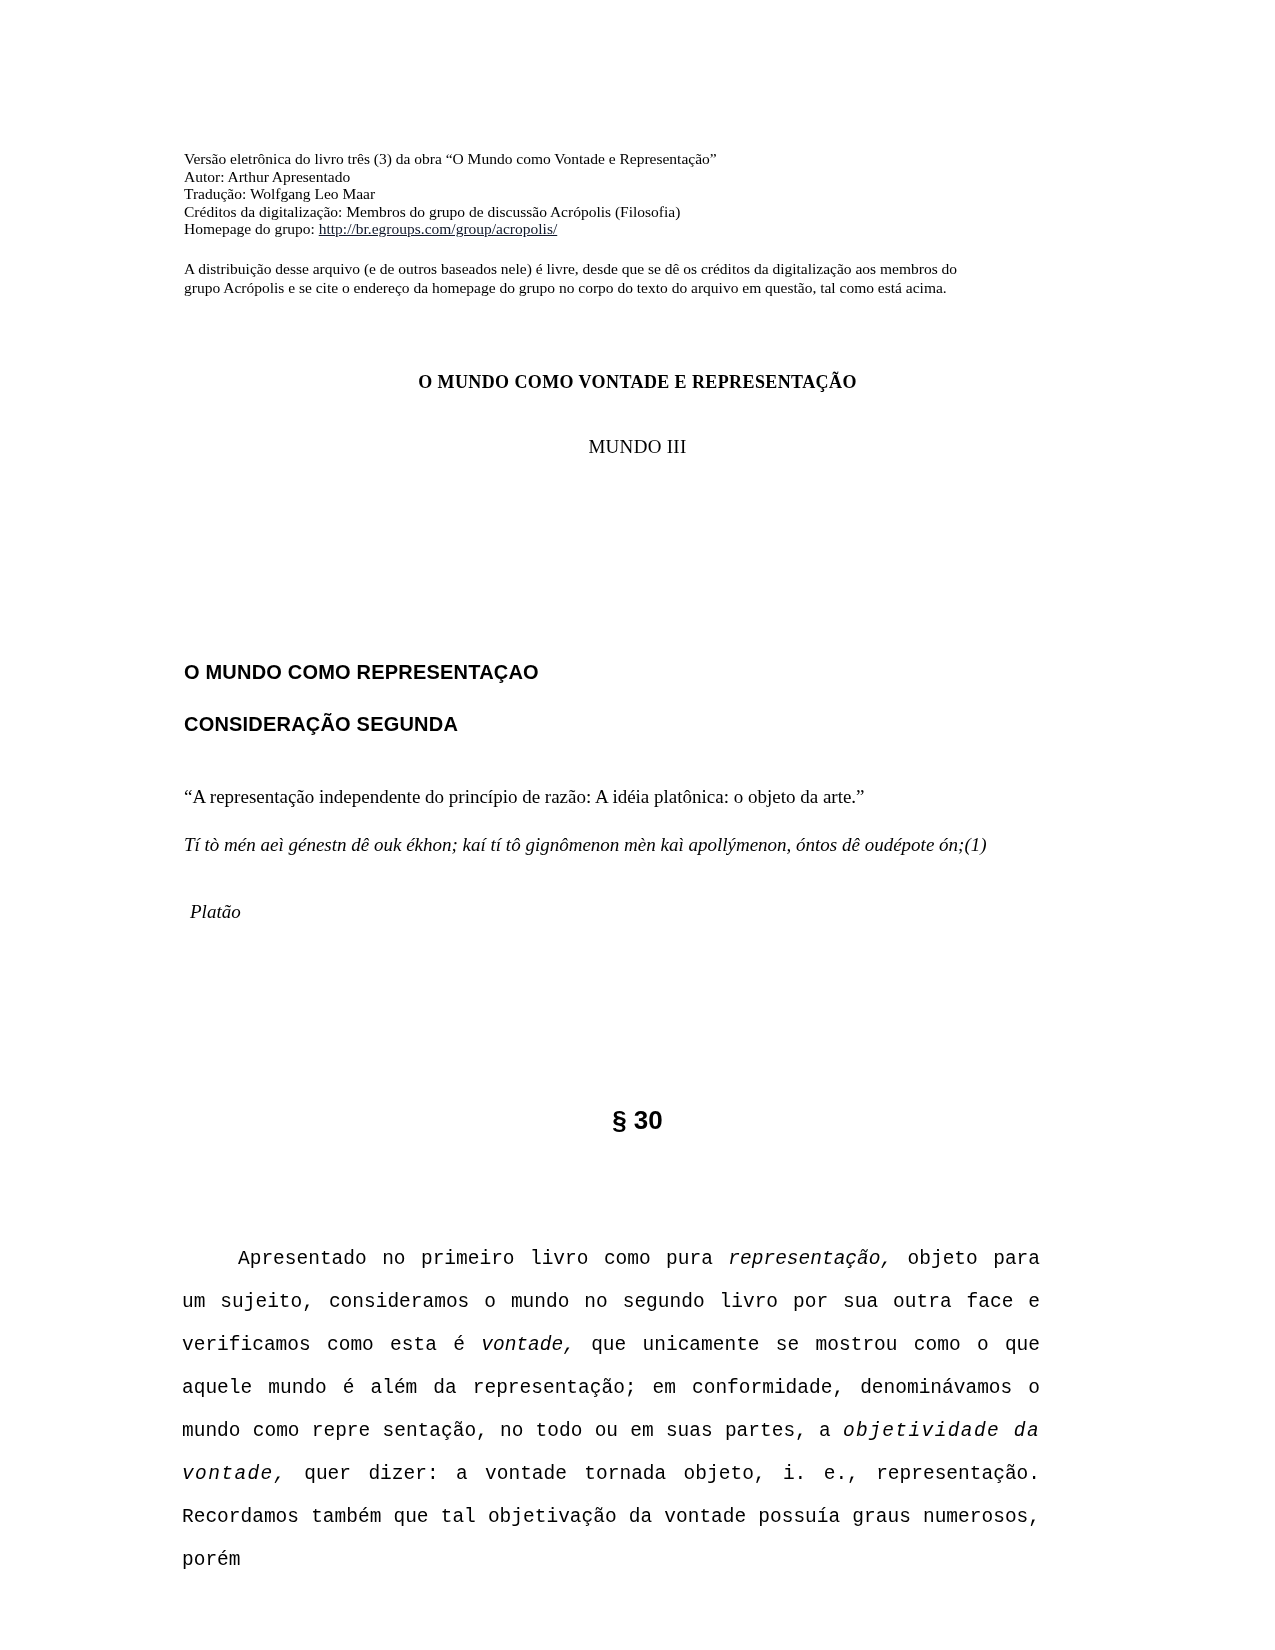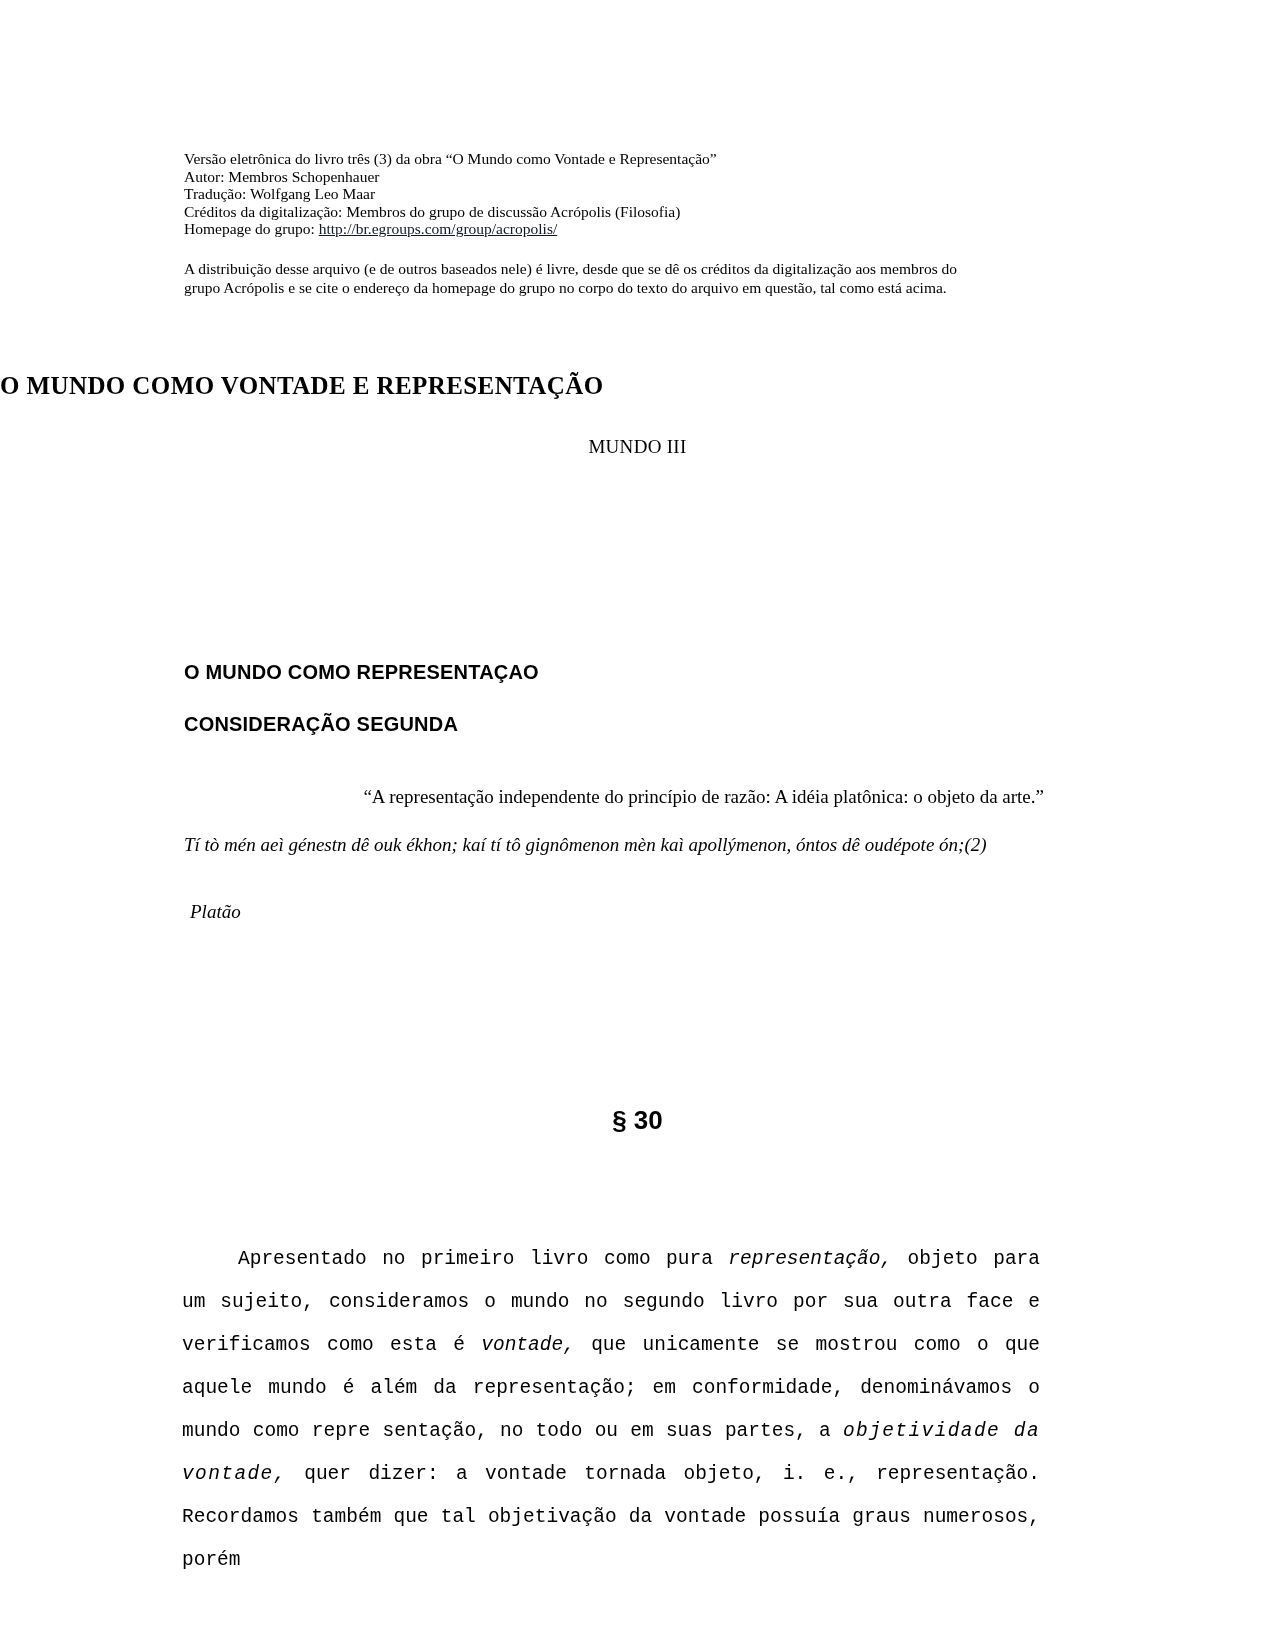--- a/index.html
+++ b/index.html
@@ -49,22 +49,22 @@
     font-size: 15.5px;
     line-height: 19px;
   }
 
   
   .doc-title {
     position: absolute;
     left: 0;
     top: 372px;
     width: 1275px;
-    text-align: left;
-    font-size: 25px;
+    text-align: center;
+    font-size: 18px;
     font-weight: bold;
     letter-spacing: 0.4px;
   }
   .book-number {
     position: absolute;
     left: 0;
     top: 436px;
     width: 1275px;
     text-align: center;
     font-size: 19px;
@@ -83,21 +83,20 @@
   #heading-representacao { top: 661px; }
   #heading-consideracao  { top: 713px; }
 
   
   .quote-main {
     position: absolute;
     left: 184px;
     top: 786px;
     width: 860px;
     font-size: 19px;
-    text-align: right;
   }
   .greek-quote {
     position: absolute;
     left: 184px;
     top: 832px;
     width: 852px;
     font-size: 19px;
     font-style: italic;
     line-height: 25px;
     text-align: justify;
@@ -141,35 +140,35 @@
     letter-spacing: 1.4px;
   }
 </style>
 </head>
 <body>
 
 <div class="page">
 
   <div class="credits">
     <div class="line">Versão eletrônica do livro três (3) da obra  “O Mundo como Vontade e Representação”</div>
-    <div class="line">Autor: Membros Schopenhauer</div>
+    <div class="line">Autor: Arthur Apresentado</div>
     <div class="line">Tradução: Wolfgang Leo Maar</div>
     <div class="line">Créditos da digitalização: Membros do grupo de discussão Acrópolis (Filosofia)</div>
     <div class="line"><span>Homepage do grupo: </span><a class="link" href="#">http://br.egroups.com/group/acropolis/</a></div>
   </div>
 
   <div class="distribution">A distribuição desse arquivo (e de outros baseados nele) é livre, desde que se dê os créditos da digitalização aos membros do grupo Acrópolis e se cite o endereço da homepage do grupo no corpo do texto do arquivo em questão, tal como está acima.</div>
 
   <div class="doc-title">O MUNDO COMO VONTADE E REPRESENTAÇÃO</div>
   <div class="book-number">MUNDO III</div>
 
   <div class="section-heading" id="heading-representacao">O MUNDO COMO REPRESENTAÇAO</div>
   <div class="section-heading" id="heading-consideracao">CONSIDERAÇÃO SEGUNDA</div>
 
   <div class="quote-main">“A representação independente do princípio de razão: A idéia platônica: o objeto da arte.”</div>
-  <div class="greek-quote">Tí tò mén aeì  génestn dê ouk ékhon; kaí tí tô gignômenon mèn kaì  apollýmenon, óntos dê oudépote ón;(2)</div>
+  <div class="greek-quote">Tí tò mén aeì  génestn dê ouk ékhon; kaí tí tô gignômenon mèn kaì  apollýmenon, óntos dê oudépote ón;(1)</div>
   <div class="attribution">Platão</div>
 
   <div class="section-number">§ 30</div>
 
   <p class="body-paragraph"><span>Apresentado no primeiro livro como pura </span><i>representação,</i><span> objeto para um sujeito, consideramos o mundo no segundo livro por sua outra face e verificamos como esta é </span><i>vontade,</i><span> que unicamente se mostrou como o que aquele mundo é além da representação; em conformidade, denominávamos o mundo como repre sentação, no todo ou em suas partes, a </span><i class="spaced">objetividade da vontade,</i><span> quer dizer: a vontade tornada objeto, i. e., representação. Recordamos também que tal objetivação da vontade possuía graus numerosos, porém</span></p>
 
 </div>
 
 </body></html>

